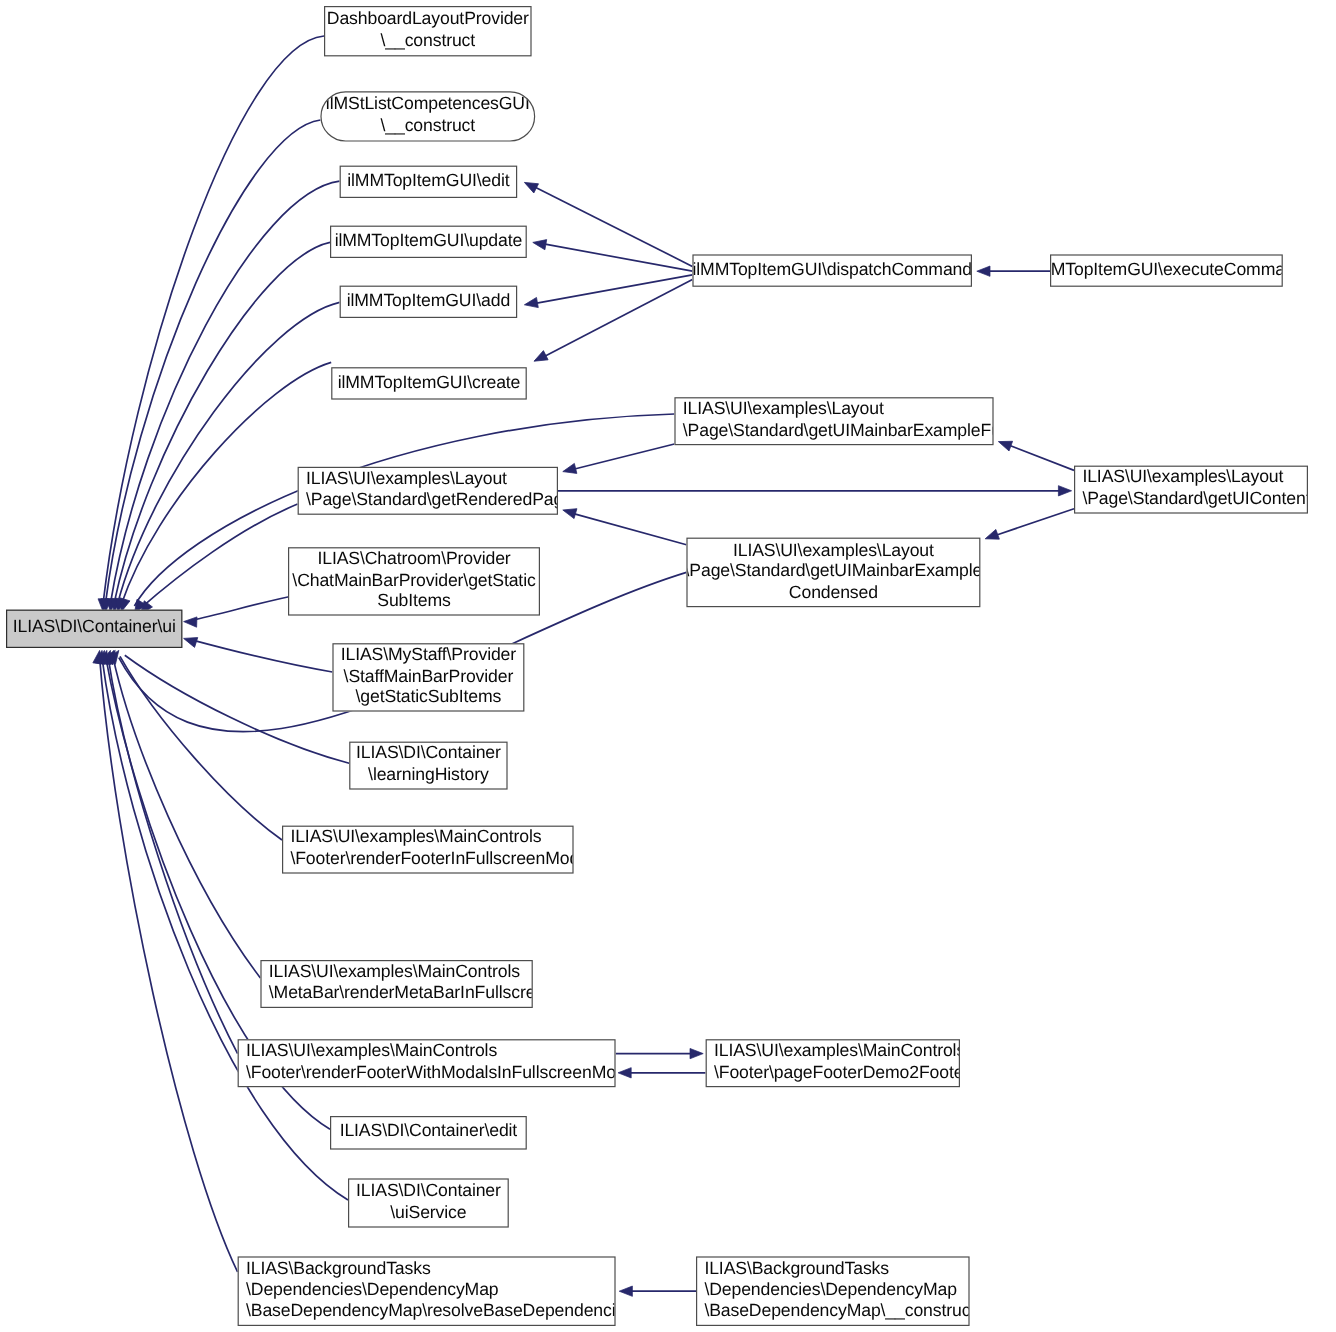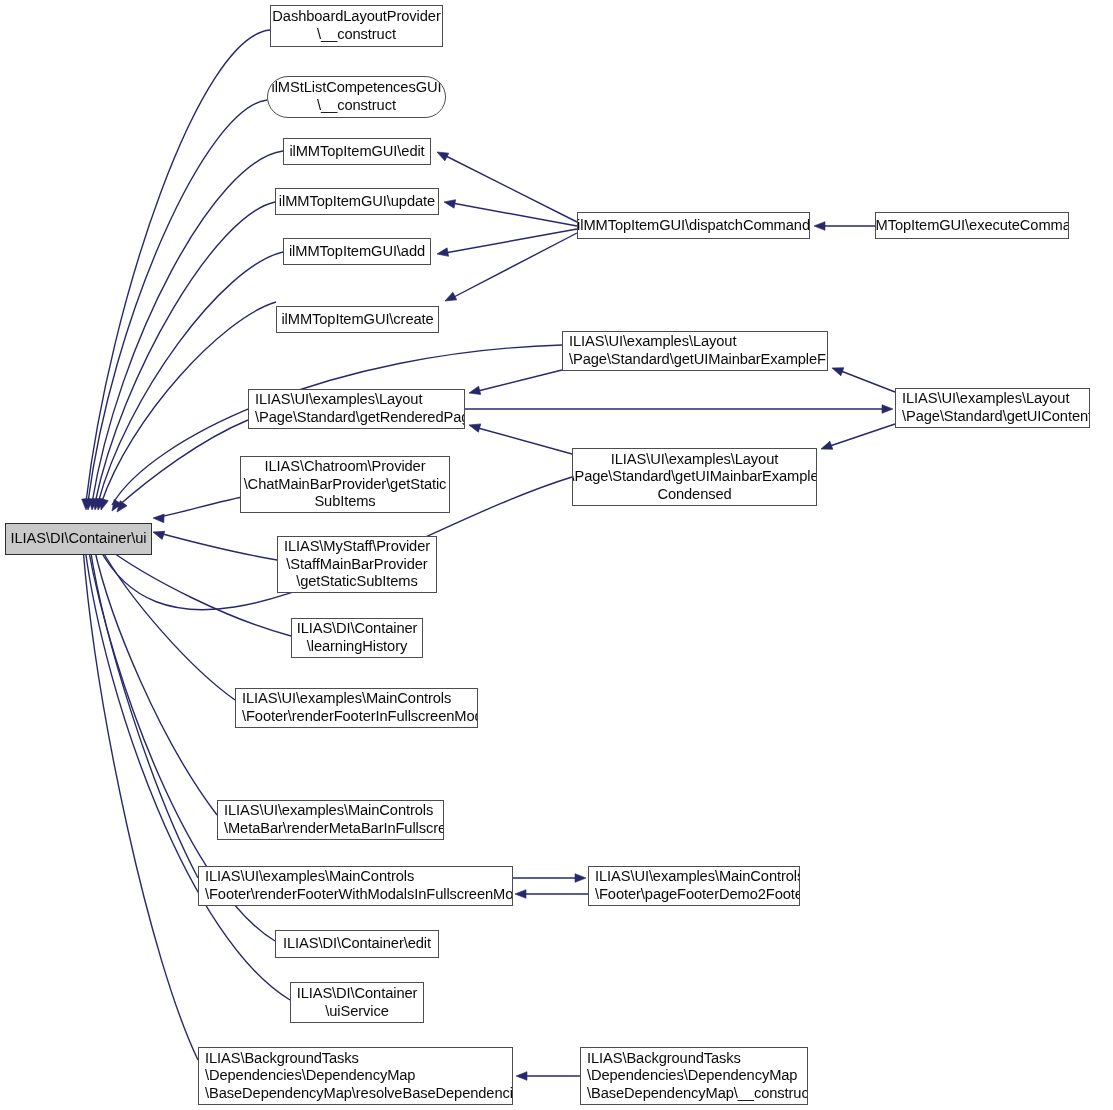--- a/index.html
+++ b/index.html
@@ -187,21 +187,21 @@
       <g>
         <path class="edge-path" d="M588,894 L524,894" stroke="#27286b"></path>
         <polygon class="edge-head" points="0,0 -11,-4.3 -11,4.3" transform="translate(515,894) rotate(180)" fill="#27286b"></polygon>
       </g>
       <g>
         <path class="edge-path" d="M580,1076 L526,1076" stroke="#27286b"></path>
         <polygon class="edge-head" points="0,0 -11,-4.3 -11,4.3" transform="translate(516,1076) rotate(180)" fill="#27286b"></polygon>
       </g>
     </svg>
   <div id="nodes-layer">
-      <div class="gnode current" style="left: 5px; top: 523px; width: 147px; height: 32px;"><span class="line">ILIAS\DI\Container\ui</span></div>
+      <div class="gnode current" style="left: 5px; top: 508px; width: 147px; height: 32px;"><span class="line">ILIAS\DI\Container\ui</span></div>
       <div class="gnode" style="left: 270px; top: 5px; width: 173px; height: 42px;"><span class="line">DashboardLayoutProvider</span><span class="line">\__construct</span></div>
       <div class="gnode" style="left: 267px; top: 76px; width: 179px; height: 42px; border-radius: 21px;"><span class="line">ilMStListCompetencesGUI</span><span class="line">\__construct</span></div>
       <div class="gnode" style="left: 283px; top: 138px; width: 148px; height: 27px;"><span class="line">ilMMTopItemGUI\edit</span></div>
       <div class="gnode" style="left: 275px; top: 188px; width: 164px; height: 27px;"><span class="line">ilMMTopItemGUI\update</span></div>
       <div class="gnode" style="left: 283px; top: 238px; width: 148px; height: 27px;"><span class="line">ilMMTopItemGUI\add</span></div>
       <div class="gnode" style="left: 276px; top: 288px; width: 163px; height: 27px; margin-top: 18px;"><span class="line">ilMMTopItemGUI\create</span></div>
       <div class="gnode" style="left: 577px; top: 212px; width: 233px; height: 27px;"><span class="line">ilMMTopItemGUI\dispatchCommand</span></div>
       <div class="gnode" style="left: 875px; top: 212px; width: 194px; height: 27px;"><span class="line">ilMMTopItemGUI\executeCommand</span></div>
       <div class="gnode lefttext" style="left: 562px; top: 331px; width: 266px; height: 40px;"><span class="line">ILIAS\UI\examples\Layout</span><span class="line">\Page\Standard\getUIMainbarExampleFull</span></div>
       <div class="gnode lefttext" style="left: 248px; top: 389px; width: 217px; height: 40px;"><span class="line">ILIAS\UI\examples\Layout</span><span class="line">\Page\Standard\getRenderedPage</span></div>

